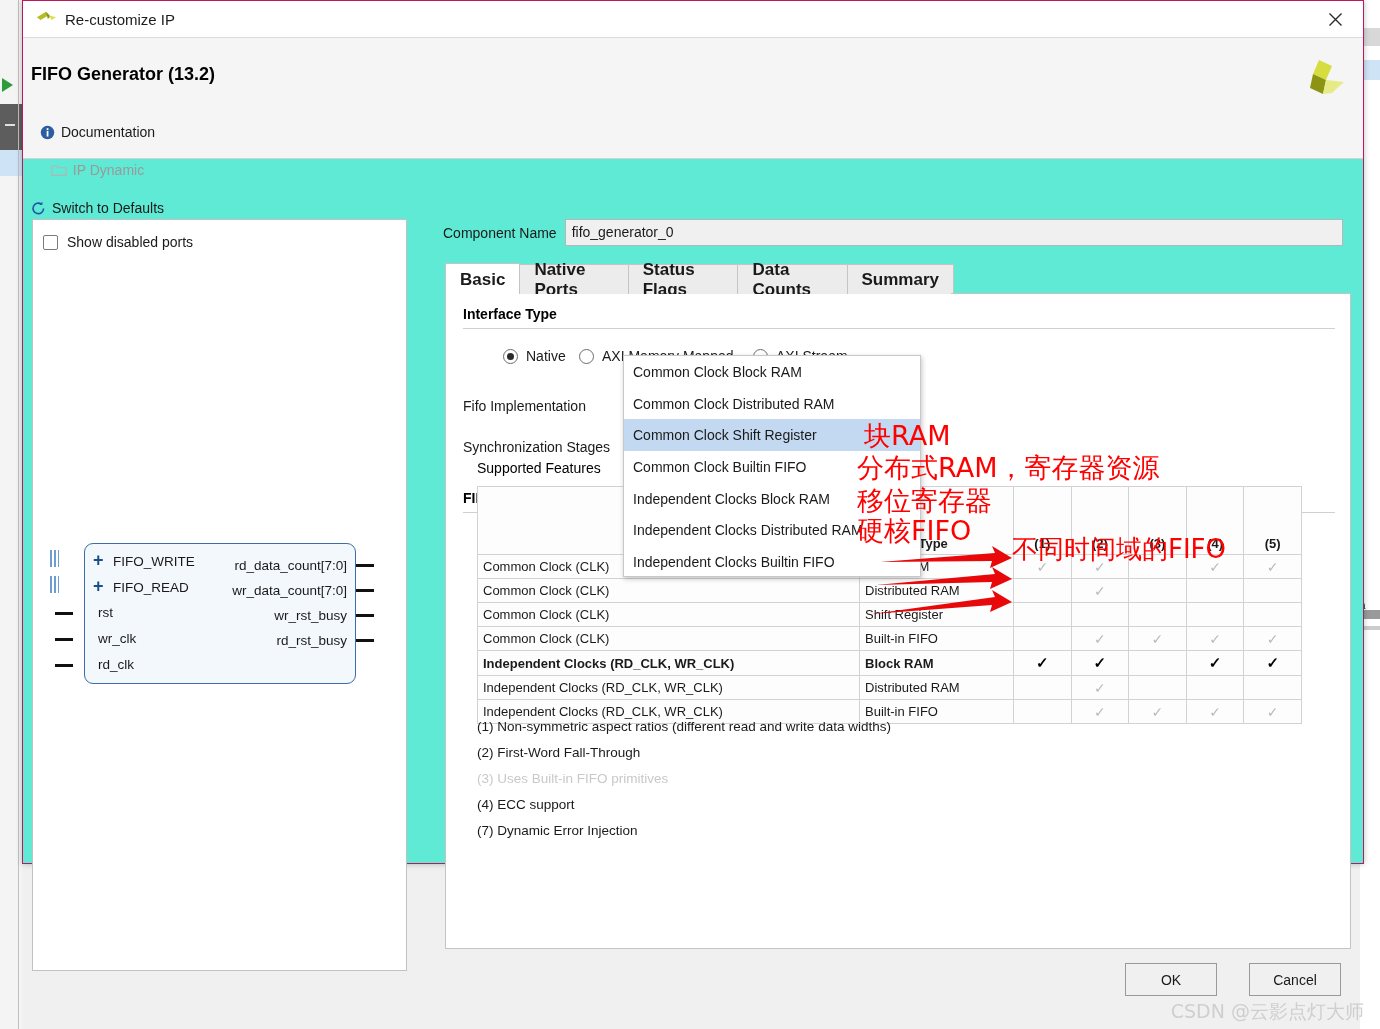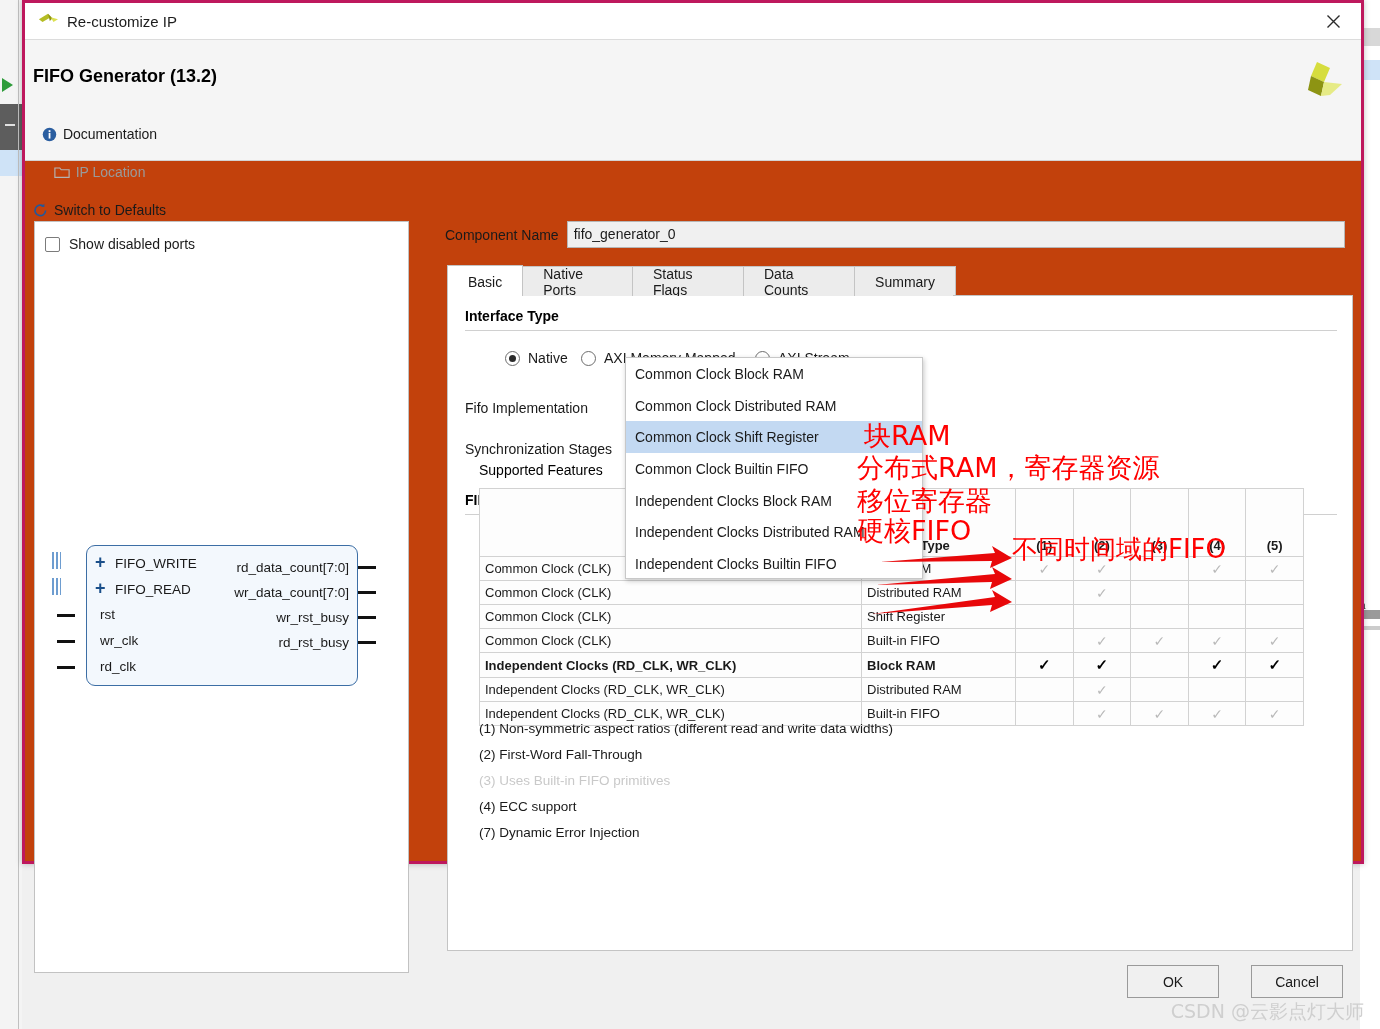--- a/index.html
+++ b/index.html
@@ -62,22 +62,22 @@
   }
   #bg-right-darkbar2 {
     position:absolute; left:1360px; top:626px; width:20px; height:4px; background:#cccccc;
   }
 
   
   #dialog {
     position: absolute;
     left: 22px; top: 0;
     width: 1342px; height: 864px;
-    background: #c2410c;
-    border: 3px solid #be185d;
+    background: #5eead4;
+    border: 1px solid #be185d;
     box-shadow: 0 0 6px rgba(0,0,0,0.25);
   }
 
   
   #titlebar {
     position: relative;
     height: 37px;
     background: #ffffff;
     border-bottom: 1px solid #dcdcdc;
     display: flex; align-items: center;
@@ -172,23 +172,23 @@
     font-size:14px; color:#1a1a1a;
     padding: 0 6px; line-height: 25px;
   }
 
   
   #tabstrip {
     position:absolute; left:2px; top:44px; width: 508px; height: 32px;
     display:flex; align-items:flex-end;
   }
   .tab {
-    height:31px; padding: 0 20px;
+    height:31px; padding: 0 14px;
     display:flex; align-items:center;
-    font-size:14px; font-weight:normal; color:#1a1a1a;
+    font-size:17px; font-weight:bold; color:#1a1a1a;
     background:#ececec; border:1px solid #c4c4c4; border-bottom:none;
     margin-right:-1px; cursor:pointer;
   }
   .tab.active { background:#ffffff; height:32px; }
   #tabstrip-filler {
     position:absolute; left:508px; top:44px; width:400px; height:31px;
     border-bottom:1px solid #c4c4c4;
   }
   #tab-content {
     position:absolute; left:2px; top:75px; width:906px; height:655px;
@@ -363,21 +363,21 @@
           <circle cx="8" cy="8" r="7.2" fill="#2b5ea0"></circle>
           <rect x="7.1" y="6.3" width="1.9" height="6" fill="#fff"></rect>
           <rect x="7.1" y="3.4" width="1.9" height="2" fill="#fff"></rect>
         </svg>
         <span>Documentation</span>
       </div>
       <div class="tool-item disabled">
         <svg width="16" height="14" viewBox="0 0 18 15">
           <path d="M1 3 h5.5 l1.6 2 H17 v8.5 H1 Z" fill="none" stroke="#b4b4b4" stroke-width="1.3"></path>
         </svg>
-        <span>IP Location</span>
+        <span>IP Dynamic</span>
       </div>
       <div class="tool-item">
         <svg width="15" height="15" viewBox="0 0 16 16">
           <path d="M13.4 8 A5.6 5.6 0 1 1 11 3.3" fill="none" stroke="#20589e" stroke-width="1.7"></path>
           <path d="M12.1 0.9 L12.1 4.3 L8.8 4.0 Z" fill="#20589e"></path>
         </svg>
         <span>Switch to Defaults</span>
       </div>
     </div>
   </div>

